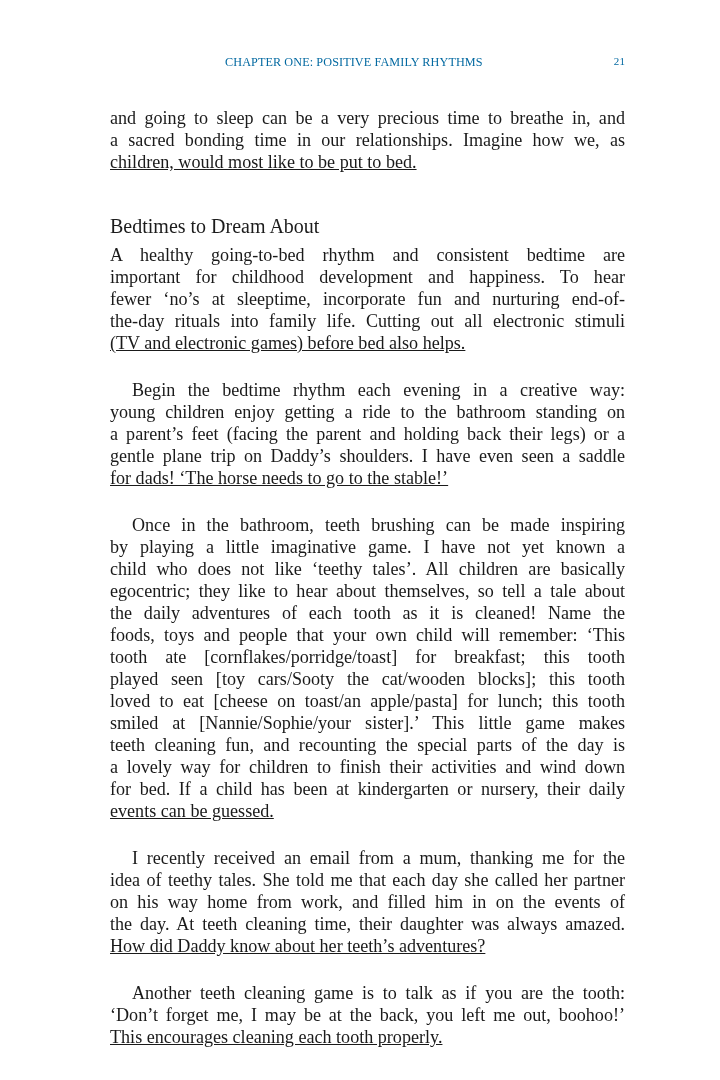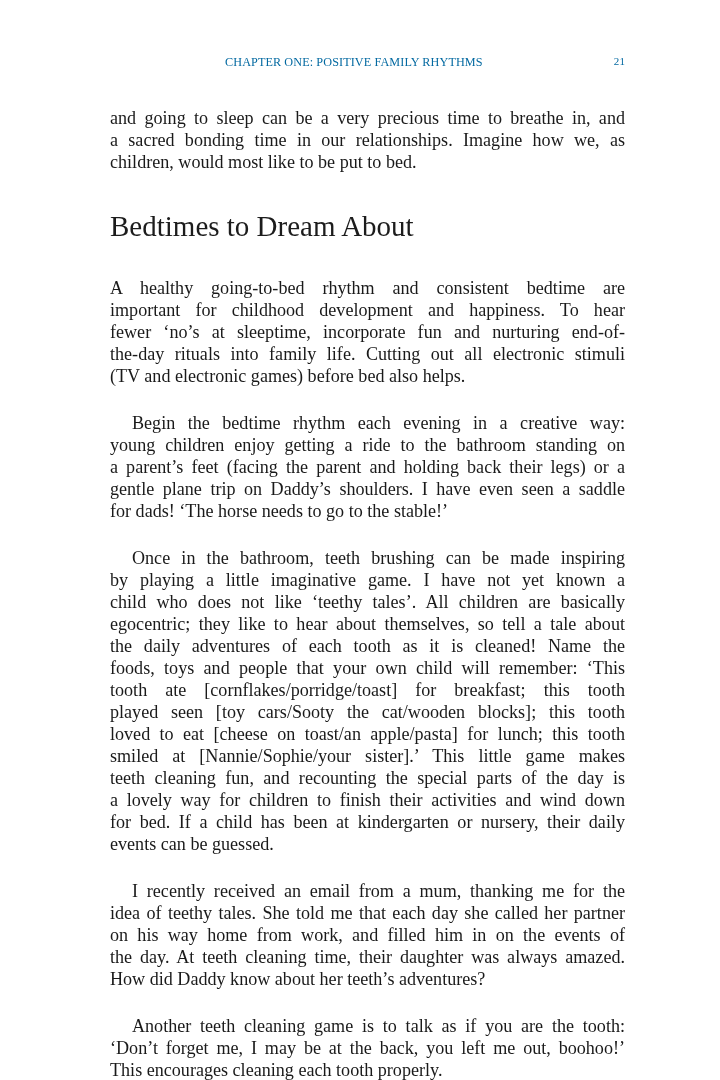--- a/index.html
+++ b/index.html
@@ -47,31 +47,32 @@
     }
     .line {
       display: block;
       white-space: nowrap;
       text-align: justify;
       text-align-last: justify;
       height: 22px;
     }
     .line.last {
       text-align-last: left;
+      text-decoration: underline;
     }
     .line.indent {
       padding-left: 22px;
       margin-top: 25px;
     }
     .heading {
       display: block;
-      font-size: 29px;
+      font-size: 20px;
       line-height: 26px;
       margin-top: 40px;
-      margin-bottom: 38px;
+      margin-bottom: 5px;
       white-space: nowrap;
       color: #1c1c1c;
     }
   </style>
 </head>
 <body>
 
 <div class="running-head">
   <span class="title">CHAPTER ONE: POSITIVE FAMILY RHYTHMS</span>
   <span class="folio">21</span>

